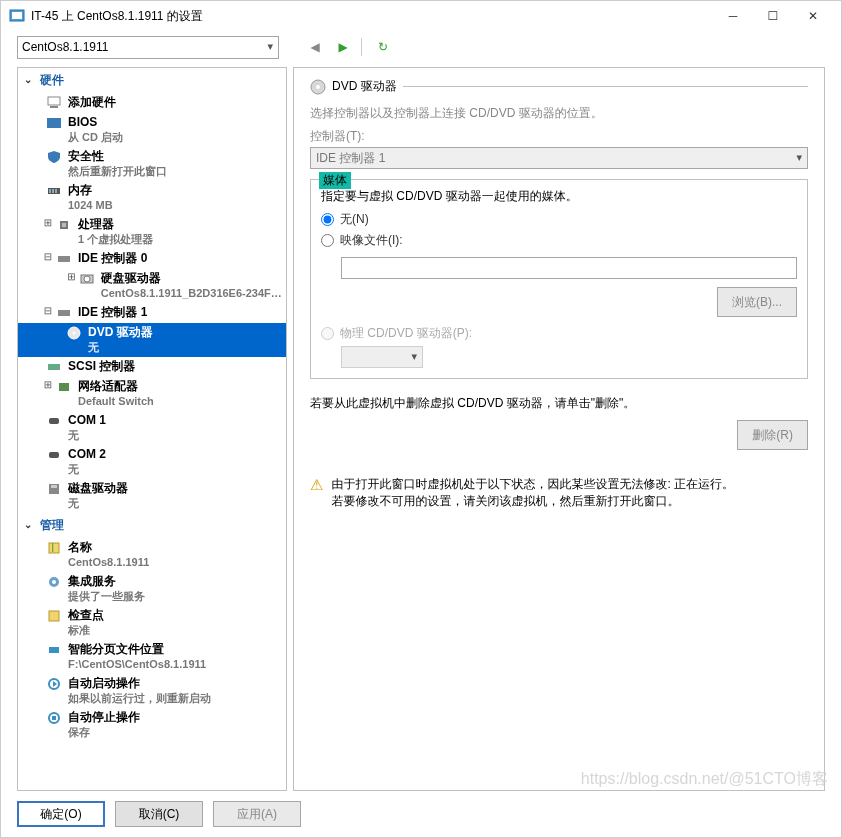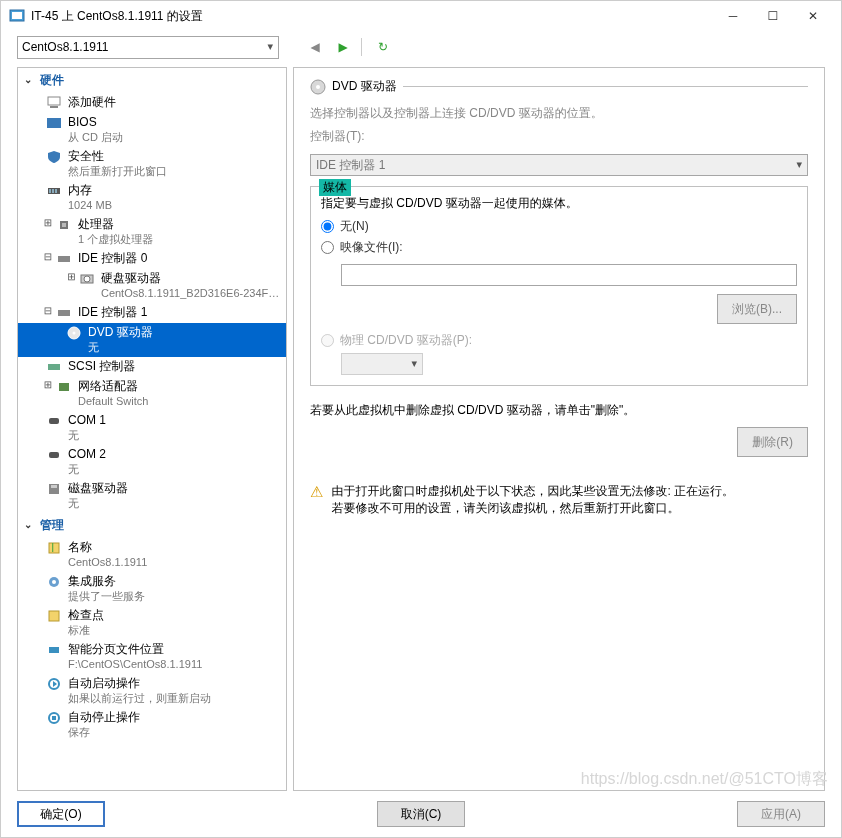--- a/index.html
+++ b/index.html
@@ -21,49 +21,49 @@
 .main { flex: 1; display: flex; padding: 4px 16px 0 16px; gap: 6px; overflow: hidden; }
 .sidebar { width: 270px; border: 1px solid #c0c0c0; background: #fff; display: flex; flex-direction: column; overflow-y: auto; }
 .section-hdr { font-weight: bold; color: #1b5fa6; padding: 4px 6px 4px 22px; position: relative; }
 .section-hdr .chev { position: absolute; left: 6px; top: 6px; font-size: 10px; color: #333; }
 .tree-row { display: flex; align-items: flex-start; padding: 2px 4px 2px 8px; min-height: 18px; cursor: default; }
 .tree-row.idt1 { padding-left: 28px; }
 .tree-row.idt1b { padding-left: 24px; }
 .tree-row.idt2 { padding-left: 48px; }
 .tree-row .expander { width: 12px; font-size: 10px; color: #555; margin-right: 2px; text-align: center; }
 .tree-row .ico { width: 16px; height: 16px; display: inline-flex; align-items: center; justify-content: center; margin-right: 6px; flex-shrink: 0; }
-.tree-row .txt { display: flex; flex-direction: column; line-height: 15px; overflow: hidden; }
+.tree-row .txt { display: flex; flex-direction: column; line-height: 15px; overflow: hidden; font-weight: bold; }
 .tree-row .lbl {}
 .tree-row .sub { color: #777; font-size: 11px; white-space: nowrap; overflow: hidden; text-overflow: ellipsis; }
 .tree-row.selected { background: #0066cc; color: #fff; }
 .tree-row.selected .sub { color: #dce8f5; }
 
 .detail { flex: 1; border: 1px solid #c0c0c0; padding: 10px 16px; position: relative; display: flex; flex-direction: column; }
 .d-title { display: flex; align-items: center; gap: 6px; margin-bottom: 10px; }
 .d-title .line { flex: 1; height: 1px; background: #c0c0c0; }
 .d-hint { color: #888; margin-bottom: 6px; }
 .row2 { display: flex; gap: 14px; margin-bottom: 8px; }
 .col { flex: 1; display: flex; flex-direction: column; }
 .col.lft { flex: 1.35; }
-.col label { color: #888; margin-bottom: 9px; }
+.col label { color: #888; margin-bottom: 2px; }
 .sel { width: 100%; height: 22px; border: 1px solid #a6a6a6; background: #efefef; color: #777; padding: 0 5px; appearance: none; }
 .grp { border: 1px solid #c0c0c0; padding: 8px 10px 10px; margin-top: 2px; position: relative; }
 .grp .gtitle { position: absolute; top: -8px; left: 8px; background: #14b8a6; padding: 0 4px; }
 .radio-row { display: flex; align-items: center; gap: 6px; margin: 4px 0; color: #333; }
 .radio-row.disabled { color: #aaa; }
 .imgpath { width: 100%; height: 22px; border: 1px solid #a6a6a6; margin: 4px 0 6px 20px; width: calc(100% - 20px); background: #fff; }
 .btn { height: 30px; padding: 0 14px; border: 1px solid #a6a6a6; background: #e9e9e9; color: #888; }
 .btn.active { color: #000; background: #e1e1e1; }
 .btn-row-right { display: flex; justify-content: flex-end; margin: 2px 0 8px; }
 .physical-sel { width: 82px; height: 22px; border: 1px solid #cfcfcf; background: #efefef; margin-left: 20px; appearance: none; }
 .remove-hint { margin: 16px 0 6px; }
 .warn { display: flex; gap: 8px; margin-top: 18px; align-items: flex-start; }
 .warn .wico { color: #d89a00; font-size: 15px; }
 
-.footer { height: 46px; display: flex; align-items: center; justify-content: space-between; gap: 10px; padding: 0 16px; }
+.footer { height: 46px; display: flex; align-items: center; justify-content: flex-start; gap: 10px; padding: 0 16px; }
 .footer .btn { width: 88px; height: 26px; }
 .footer .btn.primary { border: 2px solid #3a75c4; background: #fff; color: #000; }
 
 .watermark { position: absolute; right: 14px; bottom: 48px; color: #d6d6d6; font-size: 16px; pointer-events: none; }
 
 svg { display: block; }
 </style>
 </head>
 <body>
 

